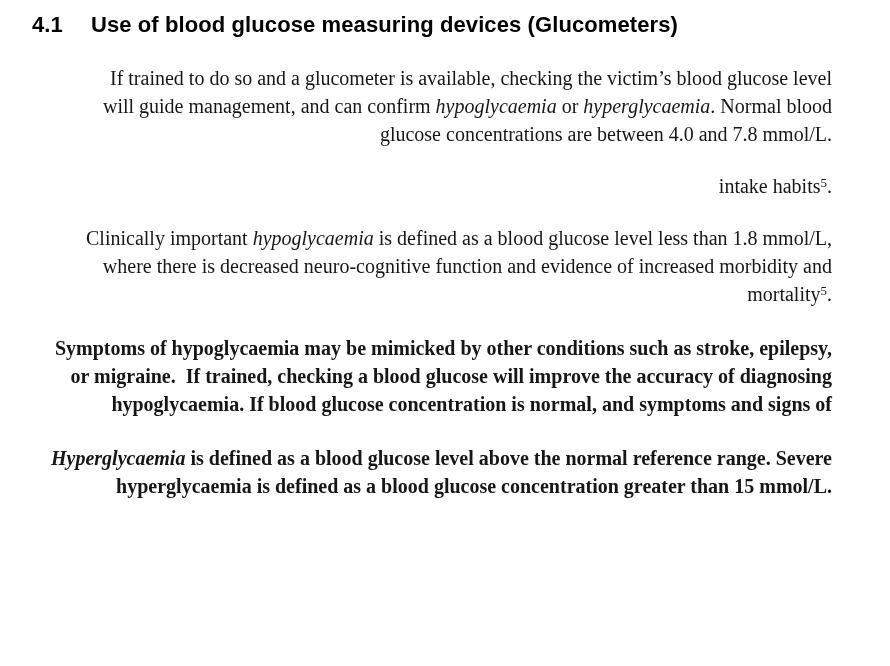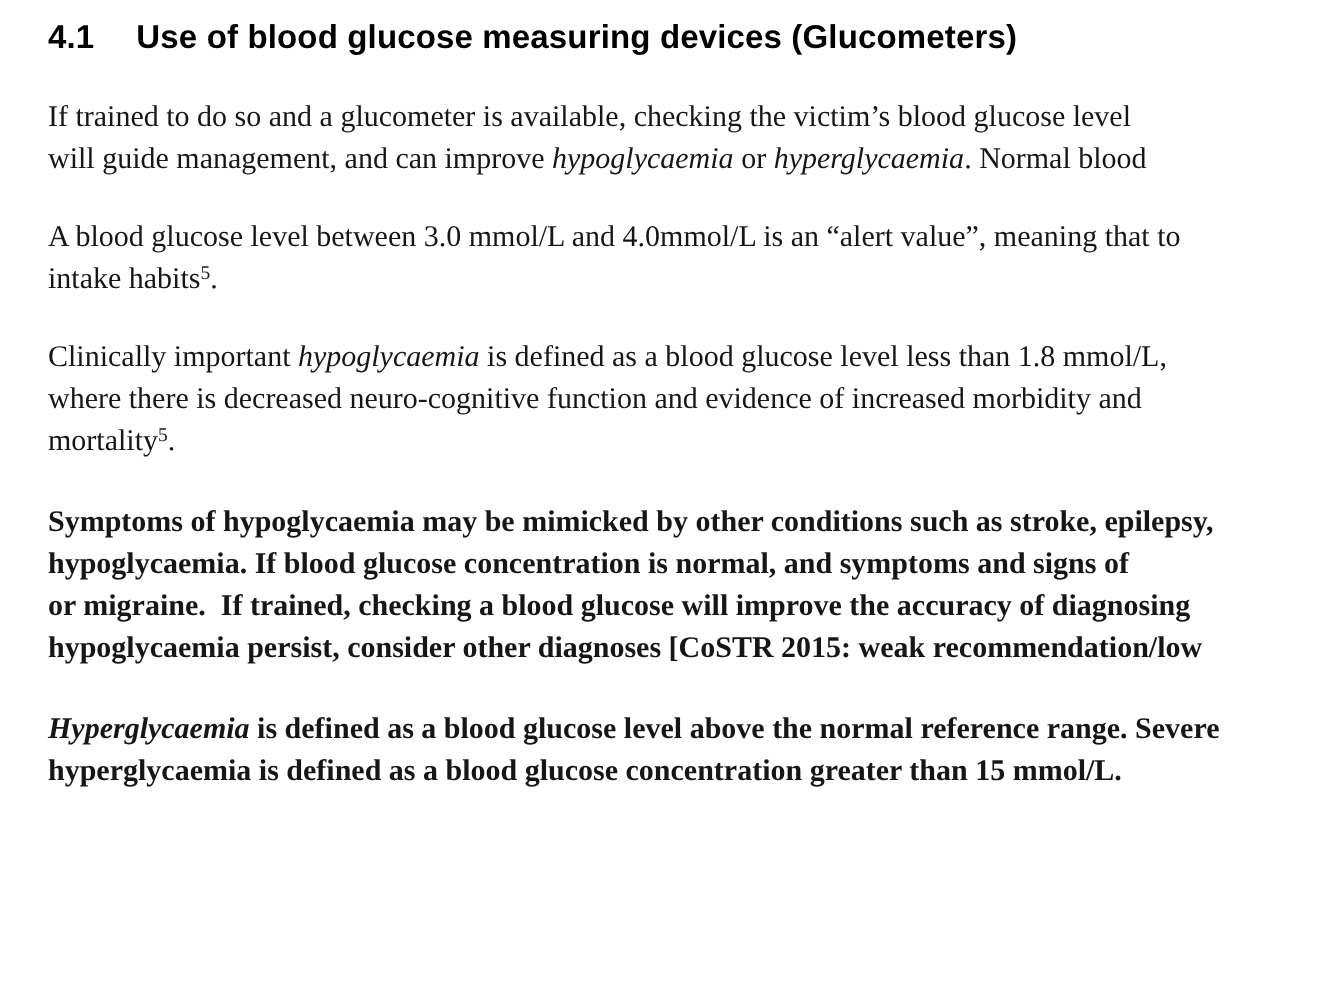--- a/index.html
+++ b/index.html
@@ -33,20 +33,21 @@
     font-size: 20px;
   }
   .para:nth-child(4),
   .para:nth-child(5) {
     margin-top: 26px;
     font-weight: bold;
   }
   .line {
     line-height: 28px;
     white-space: pre;
+    text-align: right;
   }
   .it {
     font-style: italic;
   }
   .sup {
     font-size: 13px;
     line-height: 0;
     position: relative;
     top: -6px;
   }
@@ -55,35 +56,34 @@
 <body>
 
 <div class="page" style="--bg: #ffffff; --text: #161616; --heading: #000000;">
   <div class="heading">
     <span>4.1</span>
     <span>Use of blood glucose measuring devices (Glucometers)</span>
   </div>
   <div id="paragraphs">
       <div class="para">
         <div class="line"><span>If trained to do so and a glucometer is available, checking the victim’s blood glucose level</span></div>
-        <div class="line"><span>will guide management, and can improve </span><span class="it">hypoglycaemia</span><span> or </span><span class="it">hyperglycaemia</span><span>. Normal blood</span></div>
+        <div class="line"><span>will guide management, and can confirm </span><span class="it">hypoglycaemia</span><span> or </span><span class="it">hyperglycaemia</span><span>. Normal blood</span></div>
+        <div class="line"><span>glucose concentrations are between 4.0 and 7.8 mmol/L.</span></div>
       </div>
       <div class="para">
-        <div class="line"><span>A blood glucose level between 3.0 mmol/L and 4.0mmol/L is an “alert value”, meaning that to</span></div>
         <div class="line"><span>intake habits</span><span class="sup">5</span><span>.</span></div>
       </div>
       <div class="para">
         <div class="line"><span>Clinically important </span><span class="it">hypoglycaemia</span><span> is defined as a blood glucose level less than 1.8 mmol/L,</span></div>
         <div class="line"><span>where there is decreased neuro-cognitive function and evidence of increased morbidity and</span></div>
         <div class="line"><span>mortality</span><span class="sup">5</span><span>.</span></div>
       </div>
       <div class="para">
         <div class="line"><span>Symptoms of hypoglycaemia may be mimicked by other conditions such as stroke, epilepsy,</span></div>
+        <div class="line"><span>or migraine.  If trained, checking a blood glucose will improve the accuracy of diagnosing</span></div>
         <div class="line"><span>hypoglycaemia. If blood glucose concentration is normal, and symptoms and signs of</span></div>
-        <div class="line"><span>or migraine.  If trained, checking a blood glucose will improve the accuracy of diagnosing</span></div>
-        <div class="line"><span>hypoglycaemia persist, consider other diagnoses [CoSTR 2015: weak recommendation/low</span></div>
       </div>
       <div class="para">
         <div class="line"><span class="it">Hyperglycaemia</span><span> is defined as a blood glucose level above the normal reference range. Severe</span></div>
         <div class="line"><span>hyperglycaemia is defined as a blood glucose concentration greater than 15 mmol/L.</span></div>
       </div>
     </div>
 </div>
 
 </body></html>

